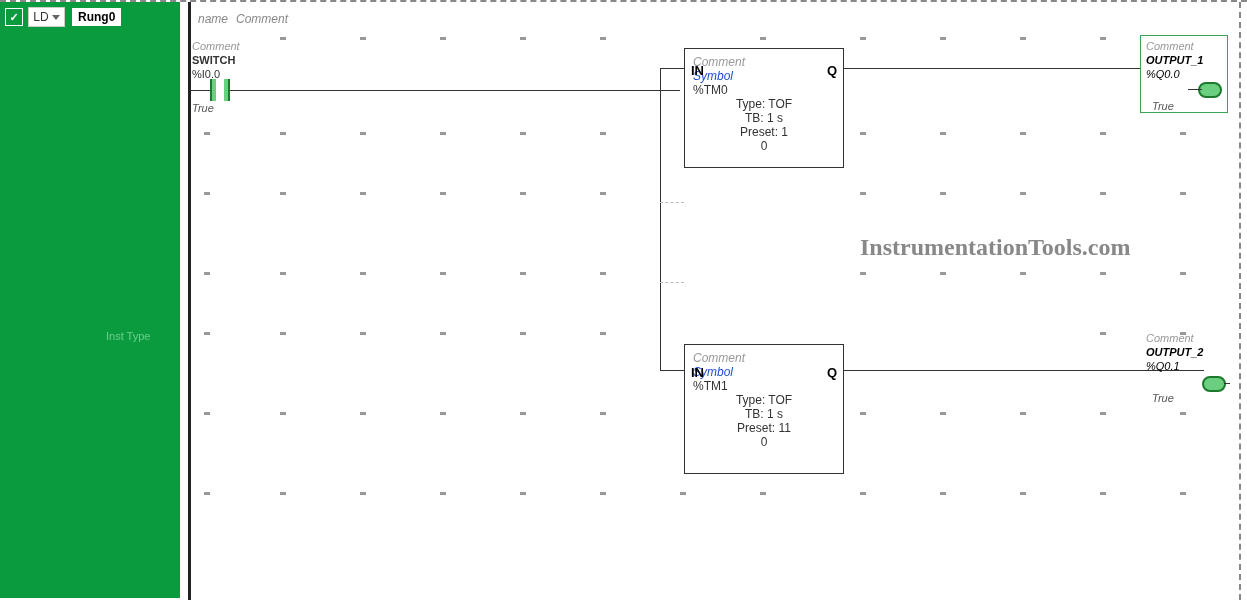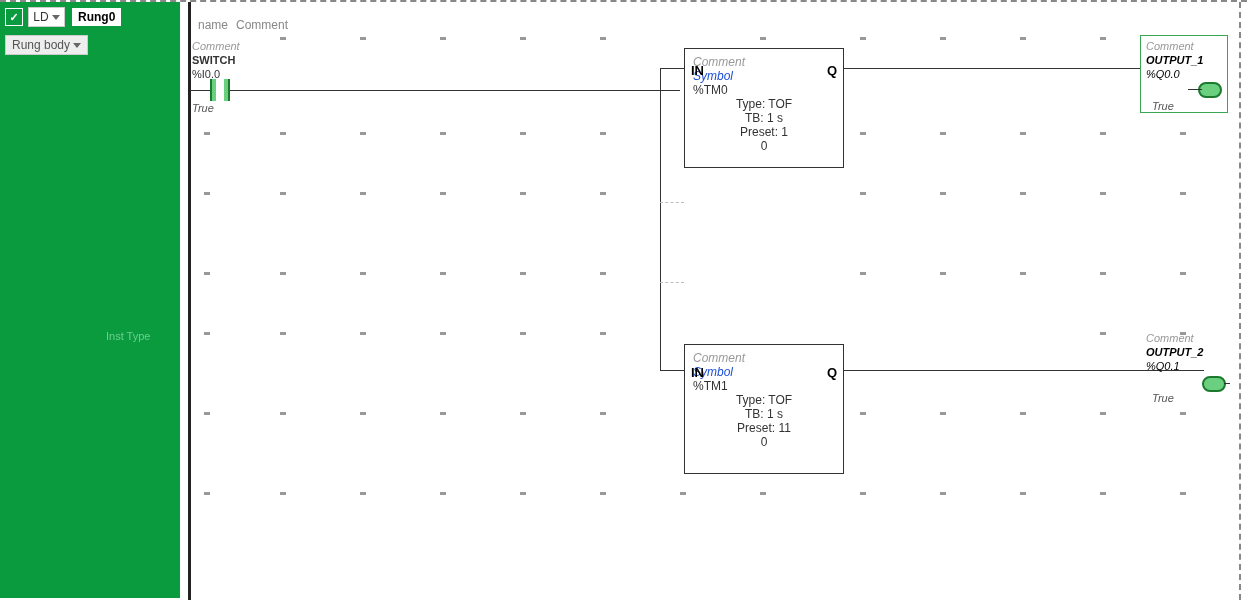--- a/index.html
+++ b/index.html
@@ -104,23 +104,23 @@
 }
 .right-edge {
   position: absolute;
   top: 0; bottom: 0;
   right: 6px;
   border-right: 2px dashed #888;
 }
 .hdr {
   position: absolute;
   top: 10px;
+  font-style: italic;
   color: #888;
   font-size: 12px;
-  margin-top: 6px;
 }
 .hdr.name { left: 18px; }
 .hdr.comment { left: 56px; }
 
 
 .dot {
   position: absolute;
   width: 6px; height: 3px;
   background: #999;
 }
@@ -225,26 +225,20 @@
 <div class="top-dash"></div>
 
 <div class="sidebar">
   <div class="sidebar-inner">
     <span class="check-icon">✓</span>
     <span class="ld-dropdown">
       <span>LD</span>
       <span class="caret"></span>
     </span>
     <span class="rung-title">Rung0</span>
-    <div>
-      <span class="rung-body-dd">
-        <span>Rung body</span>
-        <span class="caret"></span>
-      </span>
-    </div>
   </div>
   <div class="inst-tools">Inst Type</div>
 </div>
 
 <div class="canvas">
   <div class="left-rail"></div>
   <div class="right-edge"></div>
 
   <div class="hdr name">name</div>
   <div class="hdr comment">Comment</div>
@@ -389,13 +383,14 @@
 
   <div class="wire" style="left:664px;top:368px;width:360px"></div>
 
   <div class="coil-label comment" style="left:966px;top:330px">Comment</div>
   <div class="coil-label" style="left:966px;top:344px;font-weight:bold">OUTPUT_2</div>
   <div class="coil-label" style="left:966px;top:358px">%Q0.1</div>
   <div class="coil" style="left:1022px;top:374px"></div>
   <div class="wire" style="left:1044px;top:381px;width:6px"></div>
   <div class="coil-label true" style="left:972px;top:390px">True</div>
 
+  <div class="watermark" style="left:680px;top:232px">InstrumentationTools.com</div>
 </div>
 
 </body></html>

